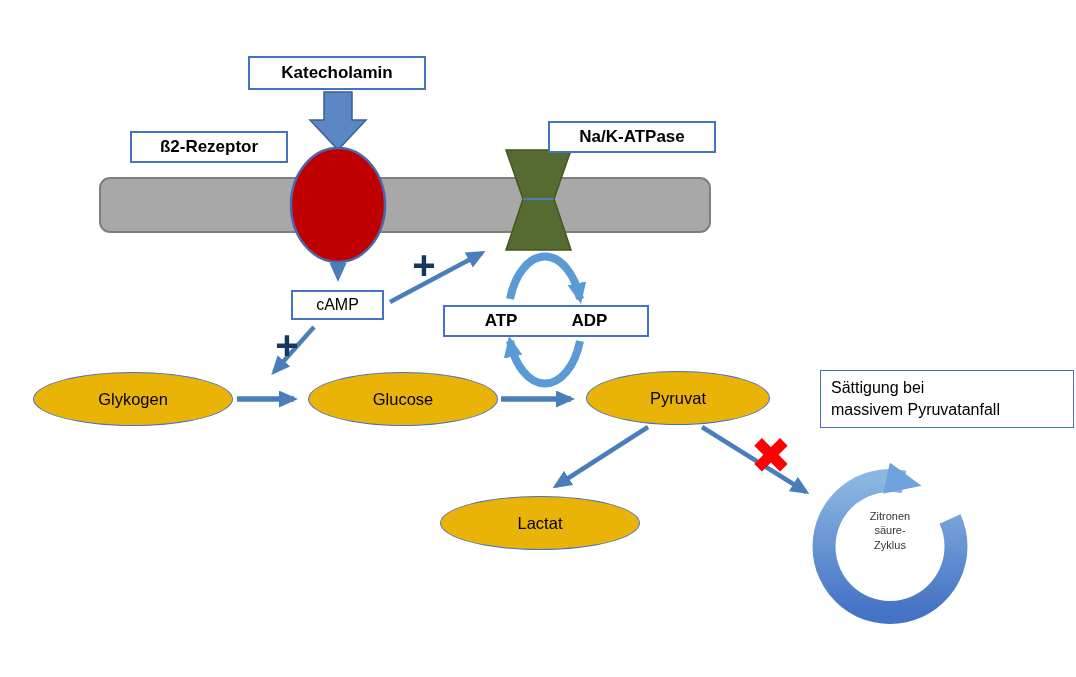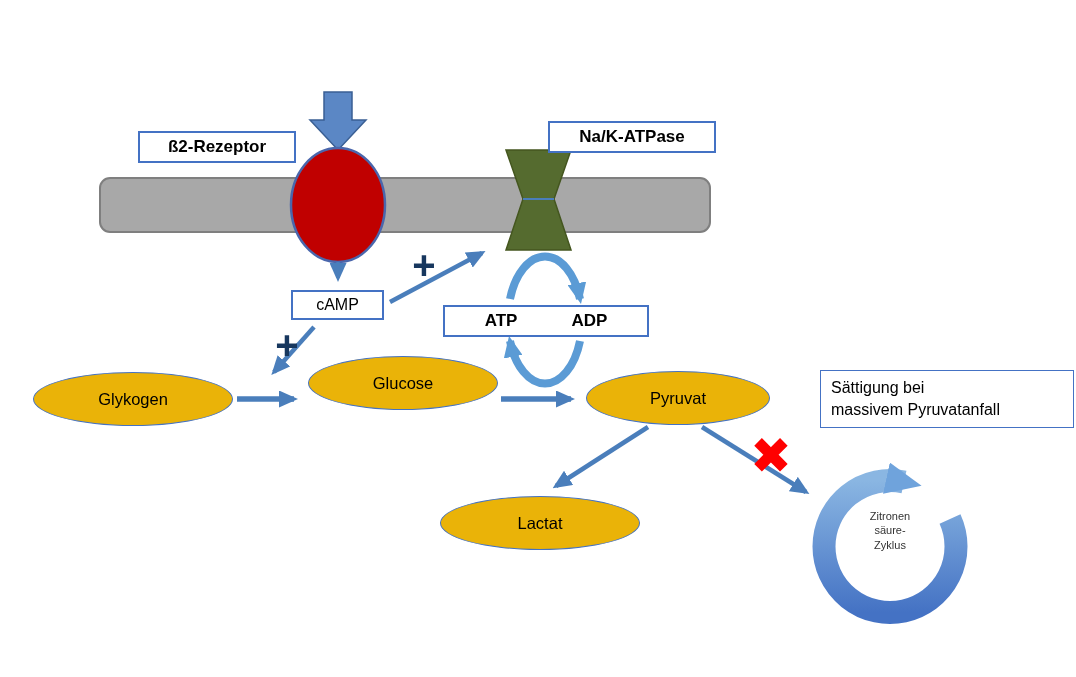--- a/index.html
+++ b/index.html
@@ -83,39 +83,40 @@
     <path d="M 510 299 A 37 63 0 0 1 580 299" fill="none" stroke="#5B9BD5" stroke-width="8" marker-end="url(#ahc)"></path>
     <path d="M 580 341 A 37 63 0 0 1 510 341" fill="none" stroke="#5B9BD5" stroke-width="8" marker-end="url(#ahc)"></path>
 
     <line x1="648" y1="427" x2="556" y2="486" stroke="#4A7EBB" stroke-width="4.5" marker-end="url(#ah)"></line>
 
     <line x1="702" y1="427" x2="806" y2="492" stroke="#4A7EBB" stroke-width="4.5" marker-end="url(#ah)"></line>
 
     <path d="M 950 519 A 66 66 0 1 1 904 482" fill="none" stroke="url(#ringg)" stroke-width="23" marker-end="url(#ahz)"></path>
   </svg>
 
+  <div class="label-box bold" style="left:248px; top:56px; width:178px; height:34px;">Katecholamin</div>
 
-  <div class="label-box bold" style="left:138px; top:131px; width:158px; height:32px;">ß2-Rezeptor</div>
+  <div class="label-box bold" style="left:130px; top:131px; width:158px; height:32px;">ß2-Rezeptor</div>
 
   <div class="label-box bold" style="left:548px; top:121px; width:168px; height:32px;">Na/K-ATPase</div>
 
   <div class="label-box" style="left:291px; top:290px; width:93px; height:30px; font-size:16px;">cAMP</div>
 
   <div class="label-box bold atpadp" style="left:443px; top:305px; width:206px; height:32px;">
     <span>ATP</span>
     <span>ADP</span>
   </div>
 
   <div class="plus" style="left:404px; top:244px; width:40px; height:42px;">+</div>
 
   <div class="plus" style="left:267px; top:324px; width:40px; height:42px;">+</div>
 
   <div class="ellipse" style="left:33px; top:372px; width:200px; height:54px;">Glykogen</div>
 
-  <div class="ellipse" style="left:308px; top:356px; width:190px; height:54px;">Glucose</div>
+  <div class="ellipse" style="left:308px; top:372px; width:190px; height:54px;">Glucose</div>
 
   <div class="ellipse" style="left:586px; top:371px; width:184px; height:54px;">Pyruvat</div>
 
   <div class="ellipse" style="left:440px; top:496px; width:200px; height:54px;">Lactat</div>
 
   <div class="saettigung" style="left:775px; top:370px; width:254px; height:58px;">
     <span>Sättigung bei</span>
     <span>massivem Pyruvatanfall</span>
   </div>
 

